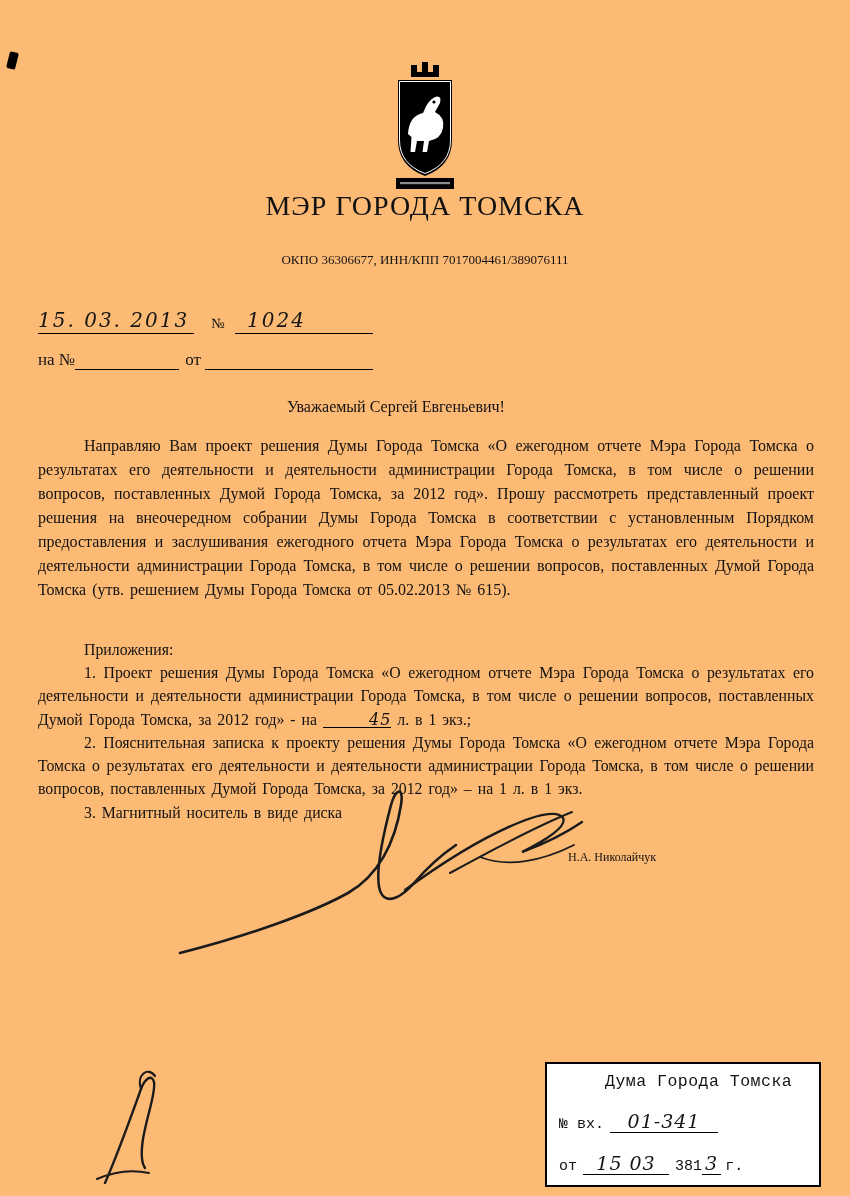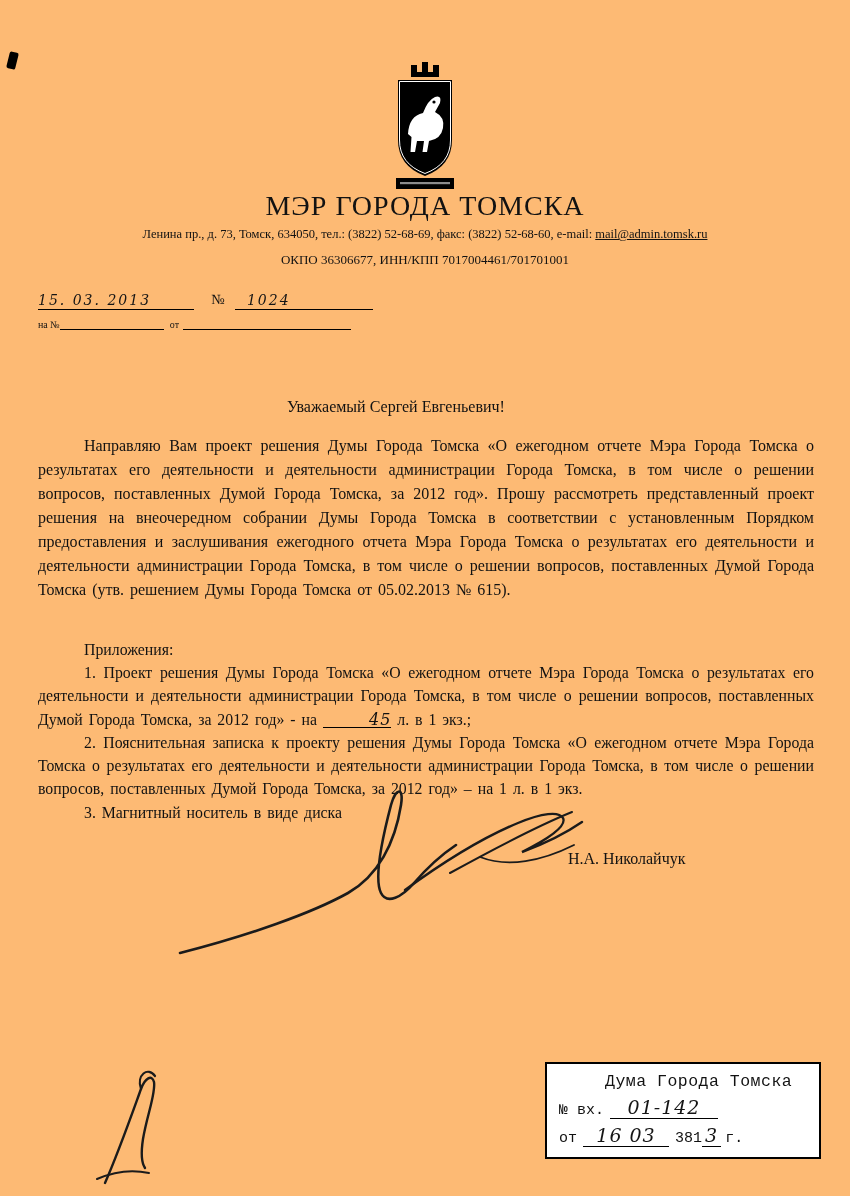--- a/index.html
+++ b/index.html
@@ -22,34 +22,34 @@
   .email-link { color:#121212; text-decoration:underline; }
   .reg-line {
     position:absolute; top:252px; left:0; width:100%;
     text-align:center; font-size:13px;
   }
   
   .hand {
     font-family:"DejaVu Serif", serif; font-style:italic;
     color:#151515;
   }
-  .hand-lg { font-size:14px; letter-spacing:2px; }
+  .hand-lg { font-size:20px; letter-spacing:2px;margin-top:16px; }
   
   .ref-block { position:absolute; left:38px; top:292px; width:335px; font-size:14px; }
   .ref-line1 { display:flex; align-items:flex-end; }
   .ref-date {
     display:inline-block; width:158px; text-align:left;
     border-bottom:1.5px solid #000; padding-bottom:1px;
   }
   .ref-no-sign { margin:0 10px 2px 18px; font-size:14px; }
   .ref-number {
     display:inline-block; width:128px; text-align:left; padding-left:12px;
     border-bottom:1.5px solid #000; padding-bottom:1px;
   }
-  .ref-line2 { display:flex; align-items:flex-end; margin-top:5px; font-size:10px; }
+  .ref-line2 { display:flex; align-items:flex-end; margin-top:16px; font-size:17px; }
   .uline-blank { display:inline-block; border-bottom:1.5px solid #000; height:14px; }
   .blank1 { width:104px; }
   .blank2 { width:168px; margin-left:4px; }
   .ref-line2 .lbl2 { margin-left:6px; }
   
   .recipient { position:absolute; left:372px; top:297px; font-size:16px; line-height:1.55; }
   
   .salutation { position:absolute; left:287px; top:398px; font-size:16px; }
   .body-par {
     position:absolute; left:38px; top:434px; width:776px; margin:0;
@@ -62,32 +62,32 @@
   }
   .att-title { text-indent:46px; }
   .att-item { margin:0; text-align:justify; text-indent:46px; word-spacing:2px; }
   .count-line {
     display:inline-block; min-width:42px; text-align:center;
     border-bottom:1.2px solid #000;
     font-family:"DejaVu Serif", serif; font-style:italic;
     font-size:16px; line-height:0.95; letter-spacing:1px;
   }
   
-  .signatory { position:absolute; left:568px; top:850px; font-size:16px; }
+  .signatory { position:absolute; left:568px; top:850px; font-size:12px; }
   .ink { position:absolute; pointer-events:none; }
   .ink path { fill:none; stroke:#1b1b1b; stroke-linecap:round; }
   
   .stamp {
     position:absolute; left:545px; top:1062px; width:252px;
     border:2.5px solid #000; padding:8px 8px 10px 12px;
     font-family:"Liberation Mono", monospace; font-size:15px;
     background:#fff;
   }
   .stamp-org { font-size:16.5px; white-space:nowrap; letter-spacing:0.5px;margin-left:46px; }
-  .stamp-line { margin-top:5px; display:flex; align-items:flex-end; }
+  .stamp-line { margin-top:19px; display:flex; align-items:flex-end; }
   .stamp .hand { font-size:19px; letter-spacing:1px; }
   .stamp-uline {
     display:inline-block; border-bottom:1.5px solid #000;
     text-align:center; padding:0 6px; margin:0 6px;
   }
   .stamp-in-number { min-width:96px; }
   .stamp-date { min-width:74px; }
   .stamp-year-hand { border-bottom:1.5px solid #000; padding:0 3px; }
   
   .artifact {
@@ -116,25 +116,22 @@
         <path d="M18 72 Q19 54 33 51 Q38 38 45 35 Q52 33 50 41 L45 50 Q55 55 53 66 Q51 77 39 79 L37 90 L32.5 90 L34 79 L27 79 L25 90 L20.5 90 L21.5 75 Z"></path>
         <circle cx="44" cy="40" r="1.6" fill="#000"></circle>
       </g>
       <rect x="6" y="116" width="58" height="11" fill="#000"></rect>
       <rect x="10" y="120" width="50" height="2.2" fill="#fff" opacity="0.55"></rect>
     </svg>
   </div>
 
   <h1 class="org-title">МЭР ГОРОДА ТОМСКА</h1>
 
-  <div class="addr-line">
-    <span>Ленина пр., д. 73, Томск, 634050, тел.: (3822) 52-68-69, факс: (3822) 52-68-60, e-mail: </span><a href="#" class="email-link">mail@admin.tomsk.ru</a>
-  </div>
 
-  <div class="reg-line">ОКПО 36306677, ИНН/КПП 7017004461/701701001</div>
+  <div class="reg-line">ОКПО 36306677, ИНН/КПП 7017004461/389076111</div>
 
   <div class="ref-block">
     <div class="ref-line1">
       <span class="ref-date hand hand-lg">15. 03. 2013</span>
       <span class="ref-no-sign">№</span>
       <span class="ref-number hand hand-lg">1024</span>
     </div>
     <div class="ref-line2">
       <span>на №</span>
       <span class="uline-blank blank1"></span>
@@ -169,24 +166,24 @@
   <svg class="ink" style="left:75px; top:1055px;" width="120" height="135" viewBox="0 0 120 135">
     <path d="M30,128 C44,96 58,56 66,34 C70,23 77,19 79,27 C81,38 72,60 68,84 C66,97 66,107 70,113" stroke-width="2.4"></path>
     <path d="M66,34 C61,20 73,11 80,21" stroke-width="2.2"></path>
     <path d="M22,124 C38,117 56,114 74,118" stroke-width="2"></path>
   </svg>
 
   <div class="stamp">
     <div class="stamp-org">Дума Города Томска</div>
     <div class="stamp-line">
       <span>№ вх.</span>
-      <span class="stamp-uline stamp-in-number hand">01-142</span>
+      <span class="stamp-uline stamp-in-number hand">01-341</span>
     </div>
     <div class="stamp-line">
       <span>от</span>
-      <span class="stamp-uline stamp-date hand">16 03</span>
+      <span class="stamp-uline stamp-date hand">15 03</span>
       <span>381</span>
         <span class="stamp-year-hand hand">3</span>
       <span style="margin-left:4px">г.</span>
     </div>
   </div>
 
 </div>
 
 </body></html>

